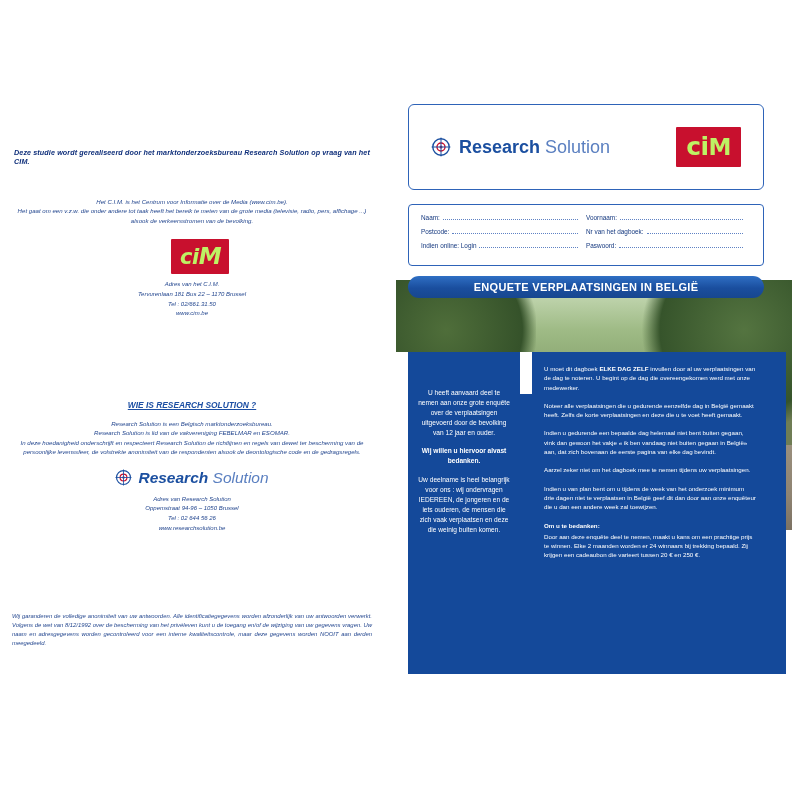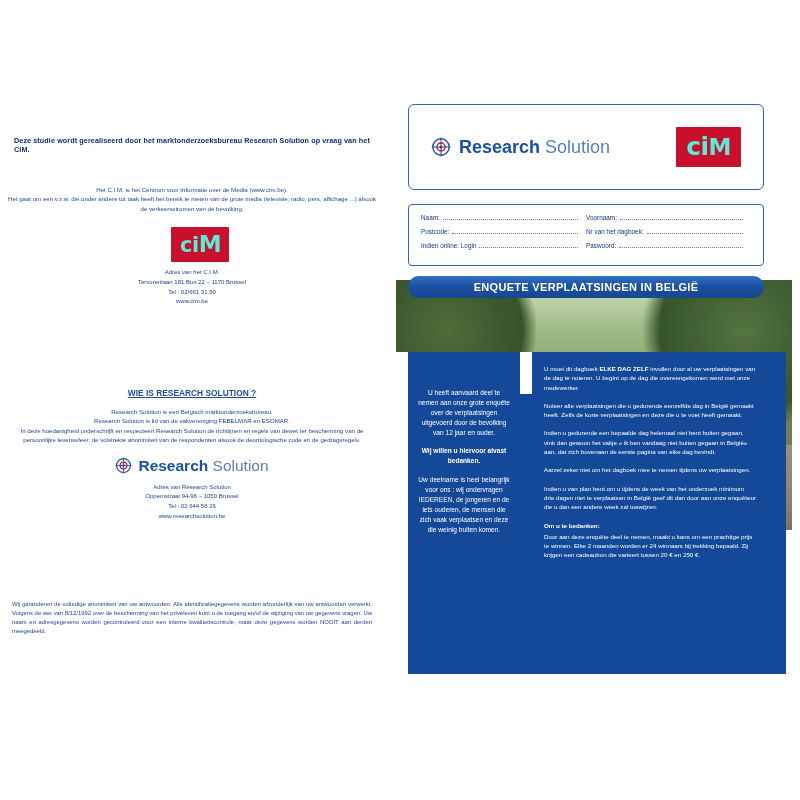--- a/index.html
+++ b/index.html
@@ -12,24 +12,25 @@
     height: 800px;
     position: relative;
     font-family: "Liberation Sans", sans-serif;
     overflow: hidden;
   }
 
   
   .left-panel {
     position: absolute;
     left: 8px;
-    top: 128px;
+    top: 140px;
     width: 368px;
     height: 540px;
     color: #1b3f8b;
+    font-style: italic;
   }
   .lead-line {
     position: absolute;
     top: 8px;
     left: 6px;
     width: 356px;
     font-size: 7.2px;
     font-weight: bold;
     color: #0f2f7a;
     letter-spacing: 0.1px;
@@ -53,21 +54,21 @@
     left: 0;
     width: 368px;
   }
   .cim-logo-wrap {
     margin-top: 14px;
     text-align: center;
   }
   .cim-logo {
     display: inline-block;
     background: #c8102e;
-    color: #5eead4;
+    color: #bef264;
     font-family: "DejaVu Sans", sans-serif;
     font-weight: bold;
     font-size: 21px;
     line-height: 34px;
     padding: 0 8px 0 9px;
     letter-spacing: -0.5px;
     border-radius: 1px;
     margin-left: 16px;
   }
   .cim-logo .m-tail {

